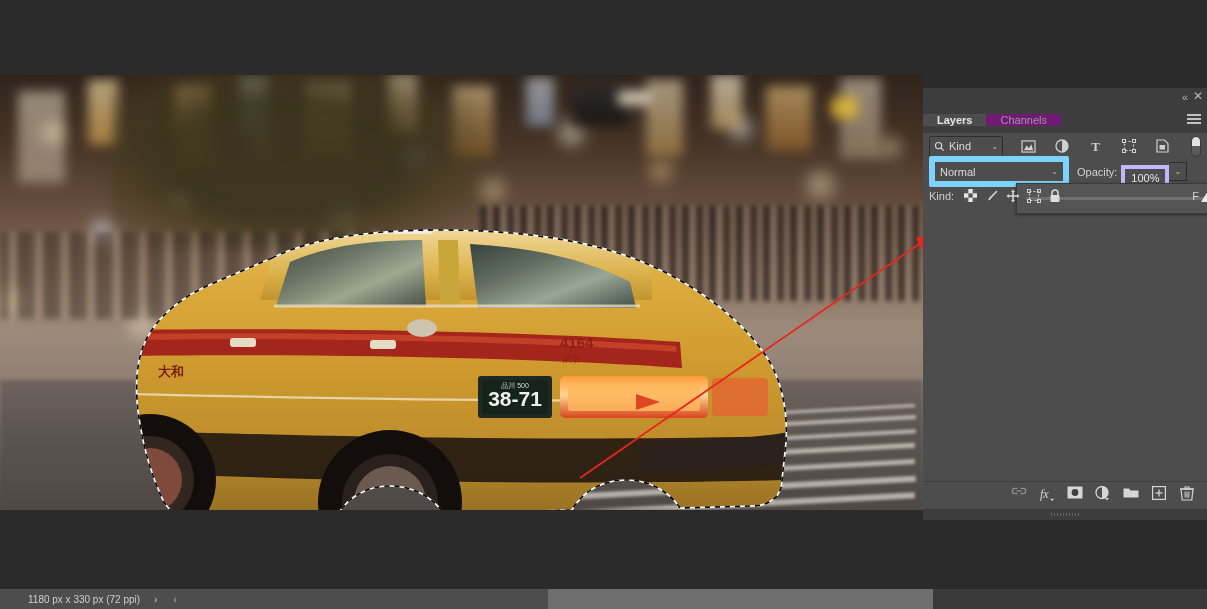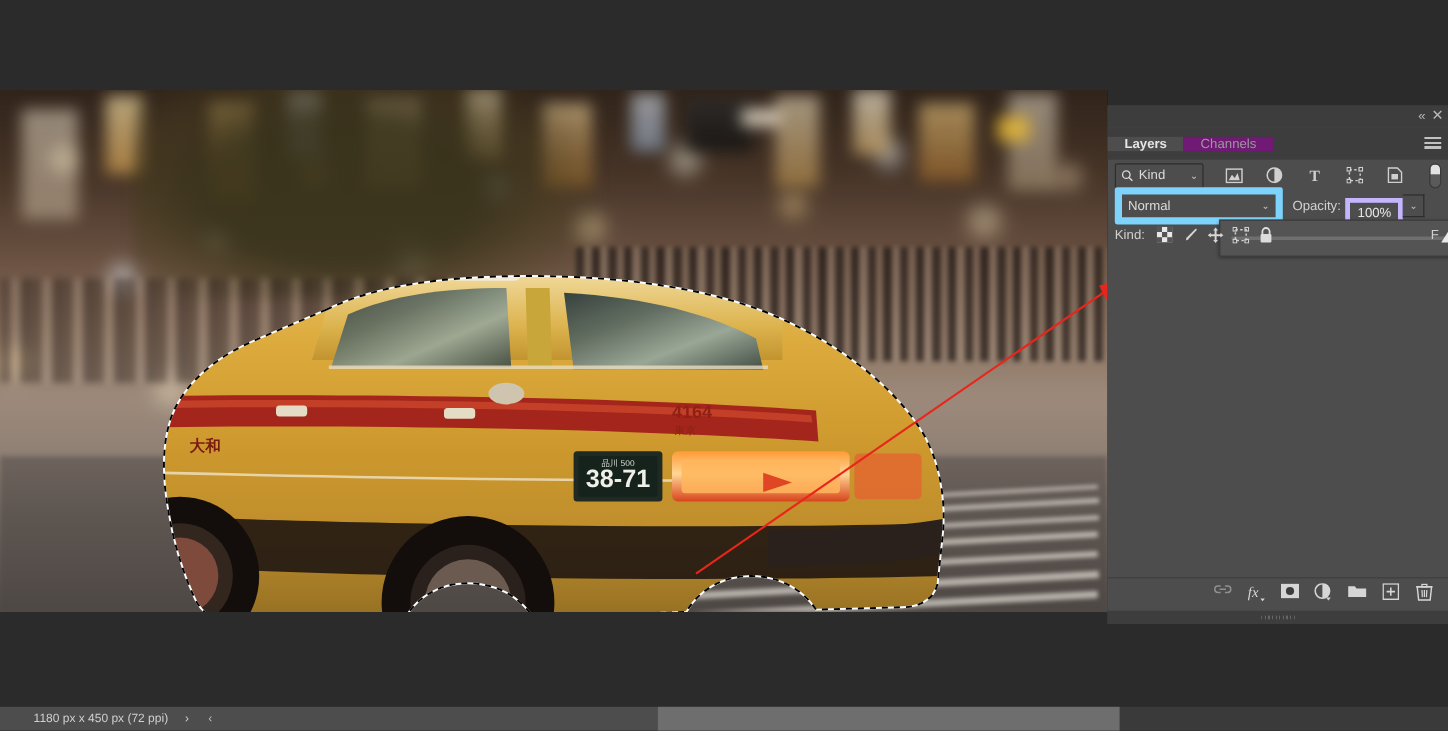--- a/index.html
+++ b/index.html
@@ -551,21 +551,21 @@
       </div>
     </div>
 
     <div class="panel-grip">
         <i></i>
       </div>
   </div>
 
   <div class="statusbar">
     <div class="status-left">
-      <span class="txt">1180 px x 450 px (72 ppi)</span>
+      <span class="txt">1180 px x 330 px (72 ppi)</span>
       <span class="caret">›</span>
       <span class="caret2">‹</span>
     </div>
     <div class="hscroll">
       <div class="thumb2"></div>
     </div>
   </div>
 
 </div>
 

